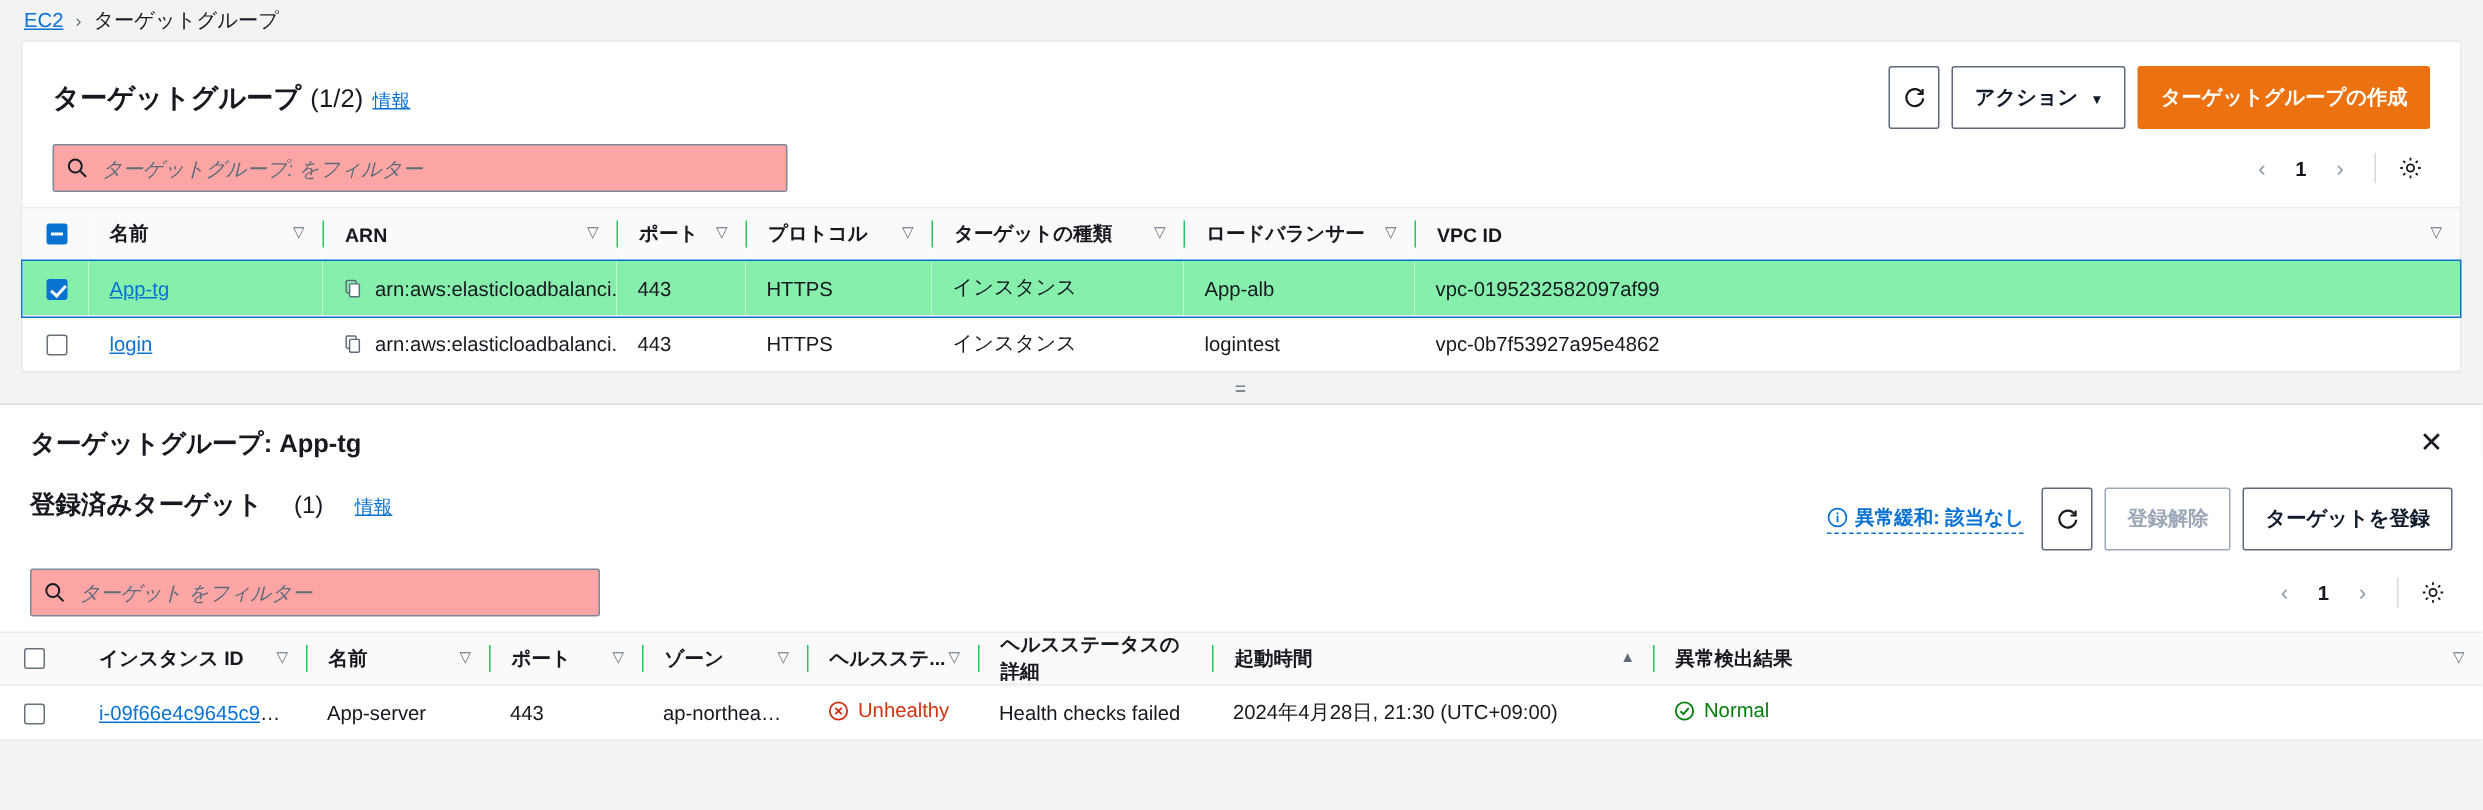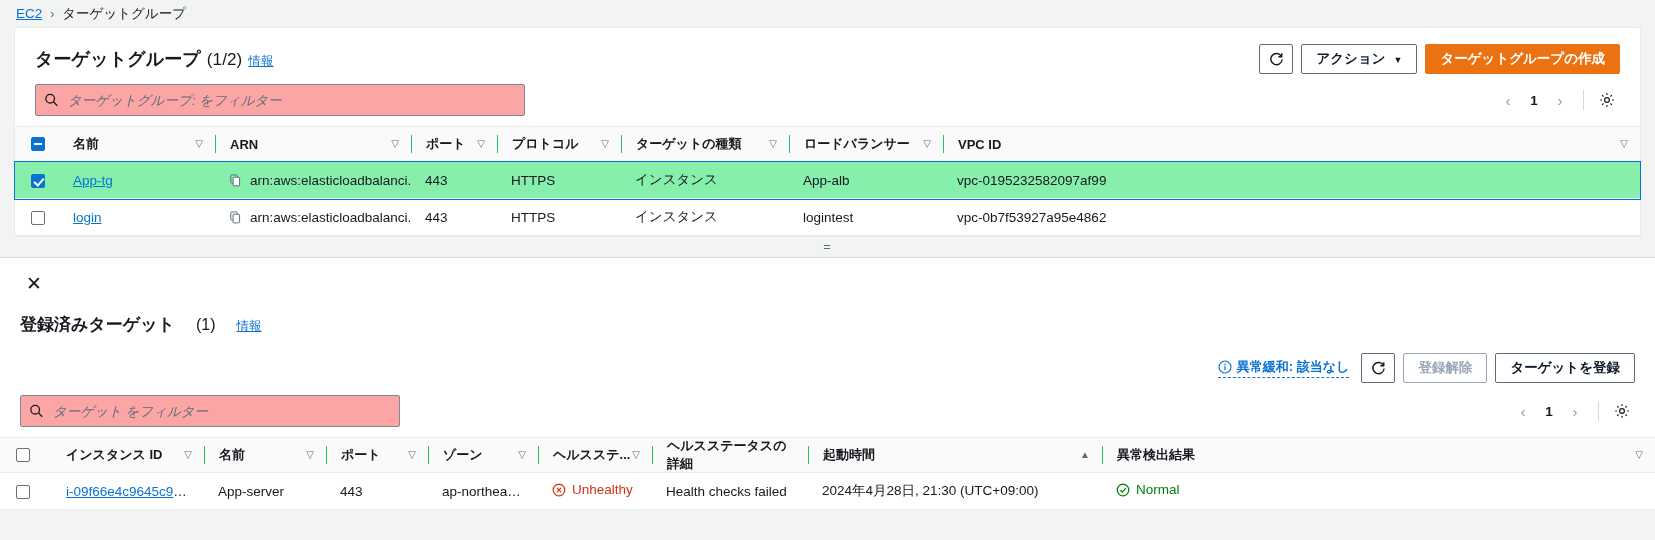--- a/index.html
+++ b/index.html
@@ -58,21 +58,21 @@
 
   button.awsbtn {
     font-family: inherit;
     font-size: 13.5px;
     font-weight: 700;
     border-radius: 2px;
     cursor: pointer;
     background: #ffffff;
     border: 1px solid #5f6b7a;
     color: #0f1b2a;
-    height: 30px;
+    height: 42px;
     padding: 0 14px;
     display: inline-flex; align-items: center; justify-content: center; gap: 8px;
     white-space: nowrap;
   }
   button.awsbtn.icon-only { width: 34px; padding: 0; }
   button.awsbtn.primary {
     background: #ec7211; border-color: #ec7211; color: #ffffff;
   }
   button.awsbtn.disabled {
     color: #9ba7b6; border-color: #9ba7b6; cursor: default;
@@ -208,21 +208,21 @@
 
   
   .rt-card { background:#fff; margin: 0; }
   .rt-head {
     display:flex; align-items:flex-start; justify-content:space-between;
     padding: 16px 20px 0 20px;
   }
   .rt-title { font-size: 17px; font-weight: 700; display:flex;
               align-items: baseline; gap: 21px; }
   .rt-title .count { font-weight: 400; font-size: 16px; }
-  .rt-actions { display:flex; align-items:center; gap: 8px; margin-top: 40px; }
+  .rt-actions { display:flex; align-items:center; gap: 8px; }
   .mitigation {
     display: inline-flex; align-items: center; gap: 5px;
     color: #0972d3; font-size: 13px; font-weight: 700;
     border-bottom: 1px dashed #0972d3; padding-bottom: 1px; cursor: pointer;
     margin-right: 4px; white-space: nowrap;
   }
   .rt-desc {
     padding: 6px 20px 0 20px; font-size: 12px; color: #16191f;
     line-height: 1.5; max-width: 1540px;
   }
@@ -396,20 +396,21 @@
     </tbody>
   </table>
 </div>
 
 <div class="splitter">
   <span class="grip">=</span>
 </div>
 
 <div class="detail">
   <div class="detail-head">
+    <h2>ターゲットグループ: App-tg</h2>
     <span class="close-x">✕</span>
   </div>
 
 
   <div class="rt-card">
     <div class="rt-head">
       <div class="rt-title">
         <span>登録済みターゲット</span>
         <span class="count">(1)</span>
         <span class="info-link">情報</span>

